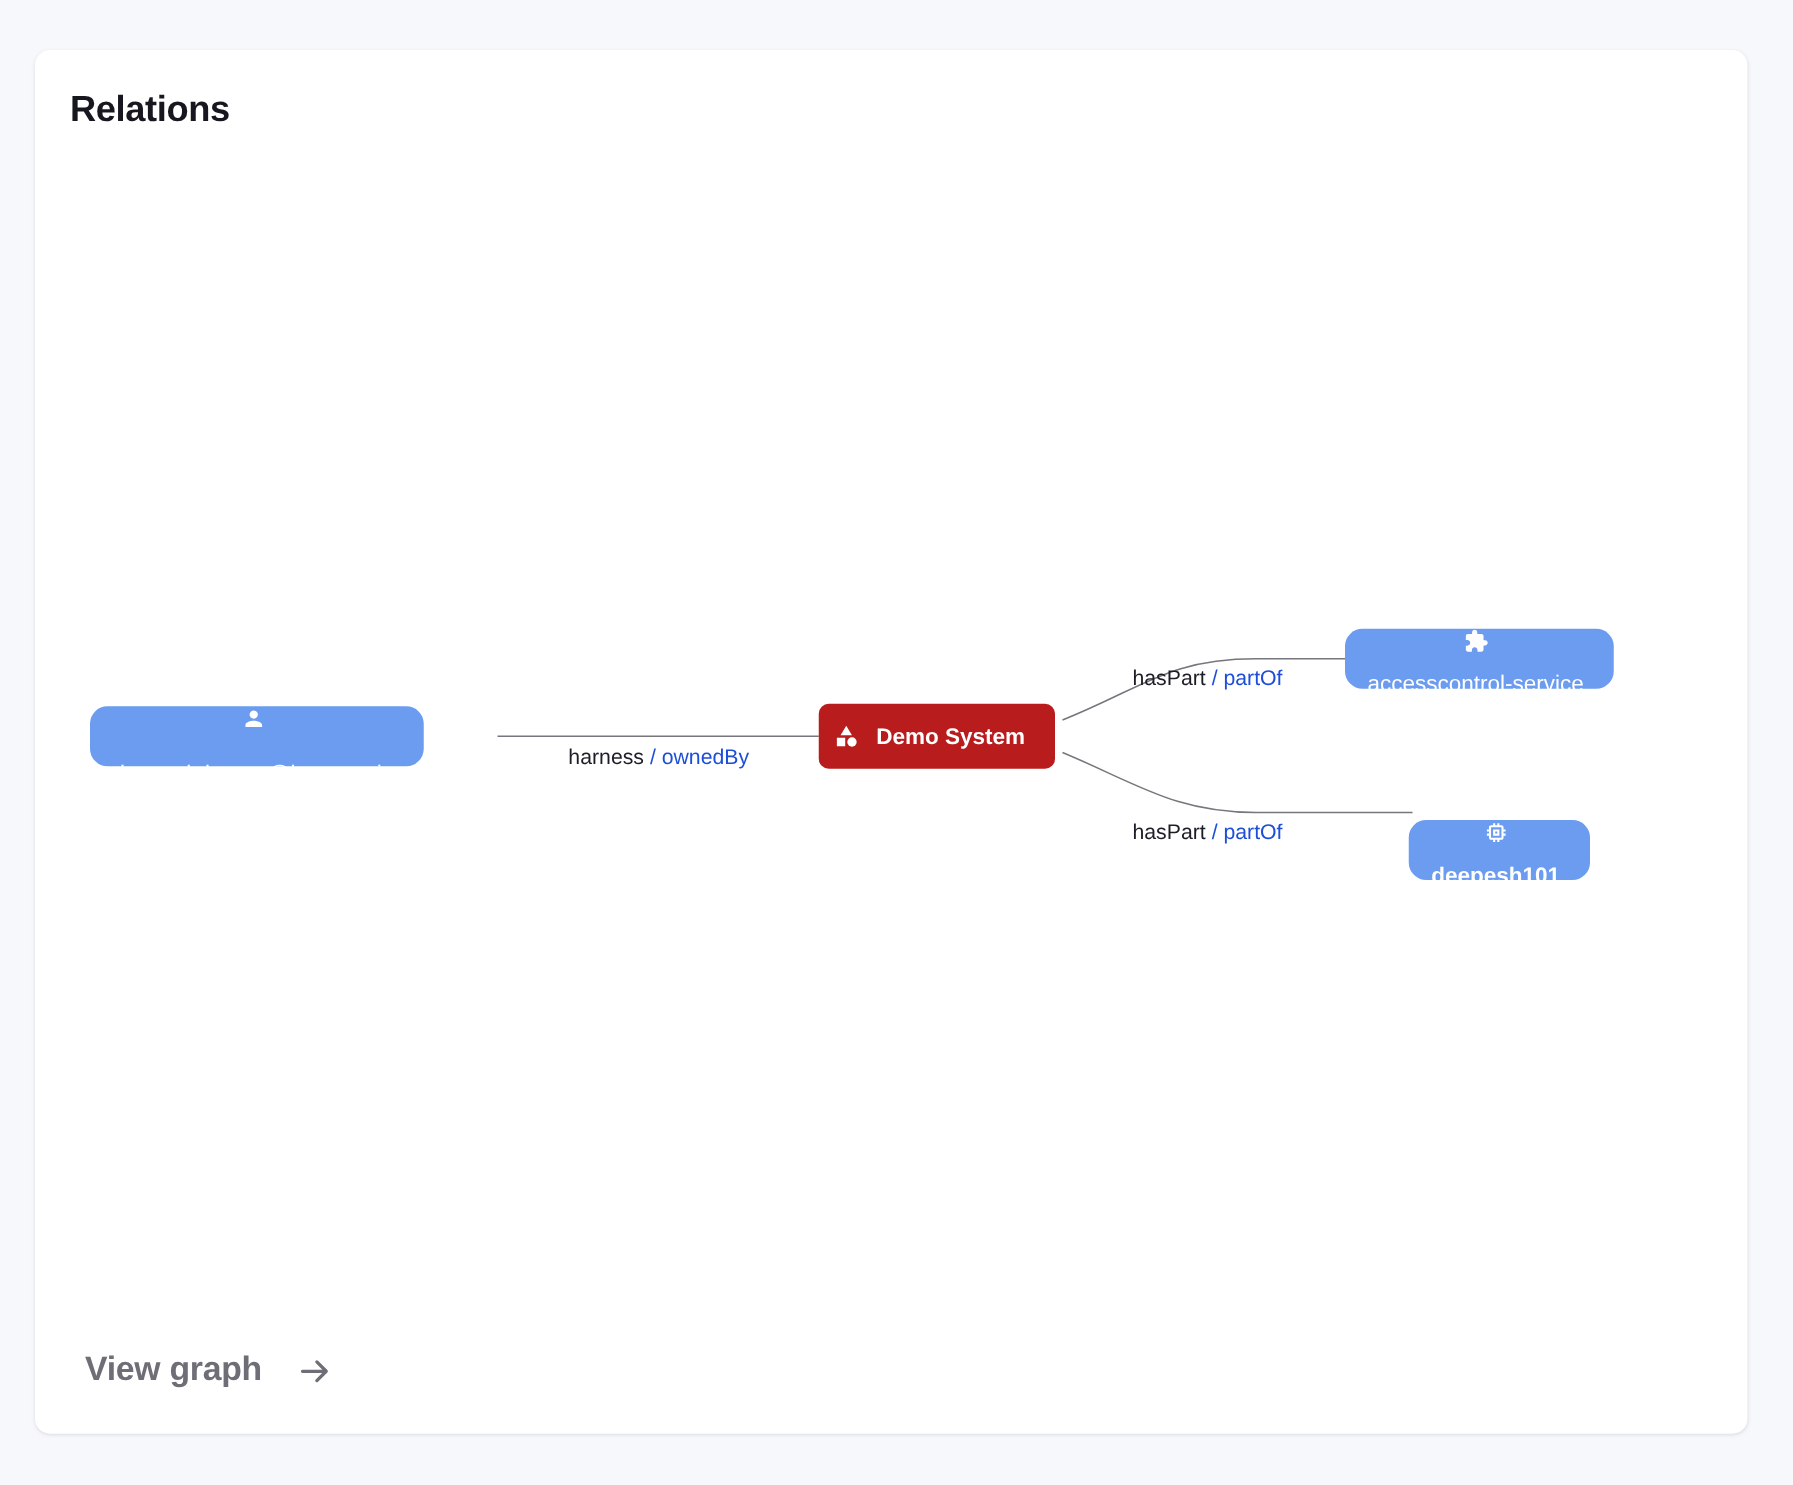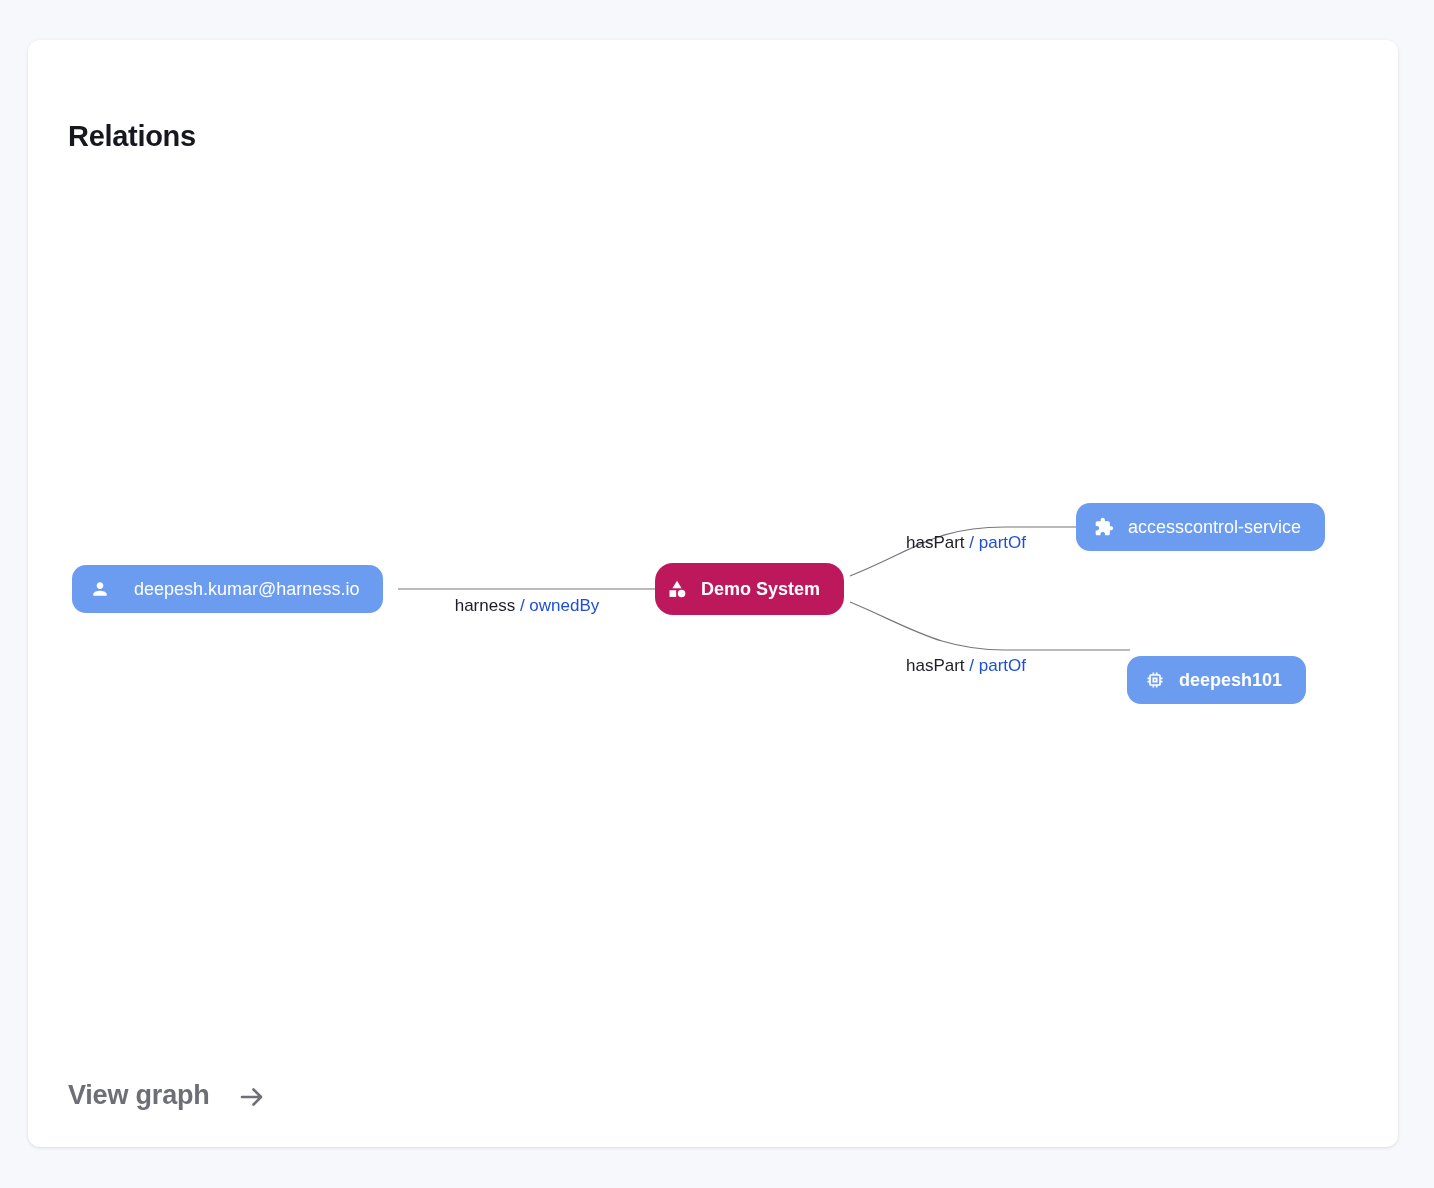--- a/index.html
+++ b/index.html
@@ -12,26 +12,25 @@
   .card {
     position: absolute;
     left: 28px; top: 40px;
     width: 1370px; height: 1107px;
     background: #ffffff;
     border-radius: 12px;
     box-shadow: 0 1px 2px rgba(16,24,40,.05), 0 1px 4px rgba(16,24,40,.07);
   }
   .card-title {
     position: absolute;
-    left: 40px; top: 32px;
+    left: 28px; top: 32px;
     font-size: 29px;
     font-weight: 700;
     color: #17171f;
     letter-spacing: -0.3px;
-    margin-top: 48px;
   }
   .graph {
     position: absolute;
     left: 0; top: 0; width: 1370px; height: 1107px;
   }
   .edges-svg {
     position: absolute;
     left: 0; top: 0;
     pointer-events: none;
   }
@@ -46,22 +45,22 @@
     align-items: center;
     gap: 14px;
     padding: 0 24px 0 18px;
     height: 48px;
     border-radius: 14px;
     color: #ffffff;
     font-size: 18px;
     cursor: pointer;
     white-space: nowrap;
   }
-  .node-blue { background: #6b9cf0; }
-  .node-orange { background: #be185d; border-radius: 18px; height: 52px; padding-left: 12px; }
+  .node-blue { background: #6b9cf0; flex-direction: column; }
+  .node-orange { background: #b91c1c; border-radius: 8px; height: 52px; padding-left: 12px; }
   .node-orange .node-label { font-weight: 700; }
   .node-icon { display: flex; align-items: center; justify-content: center; }
   .node-icon svg { display: block; }
   .edge-label {
     position: absolute;
     text-align: center;
     font-size: 17px;
     white-space: nowrap;
   }
   .edge-label .lbl-primary { color: #1d1d27; font-weight: 400; }

